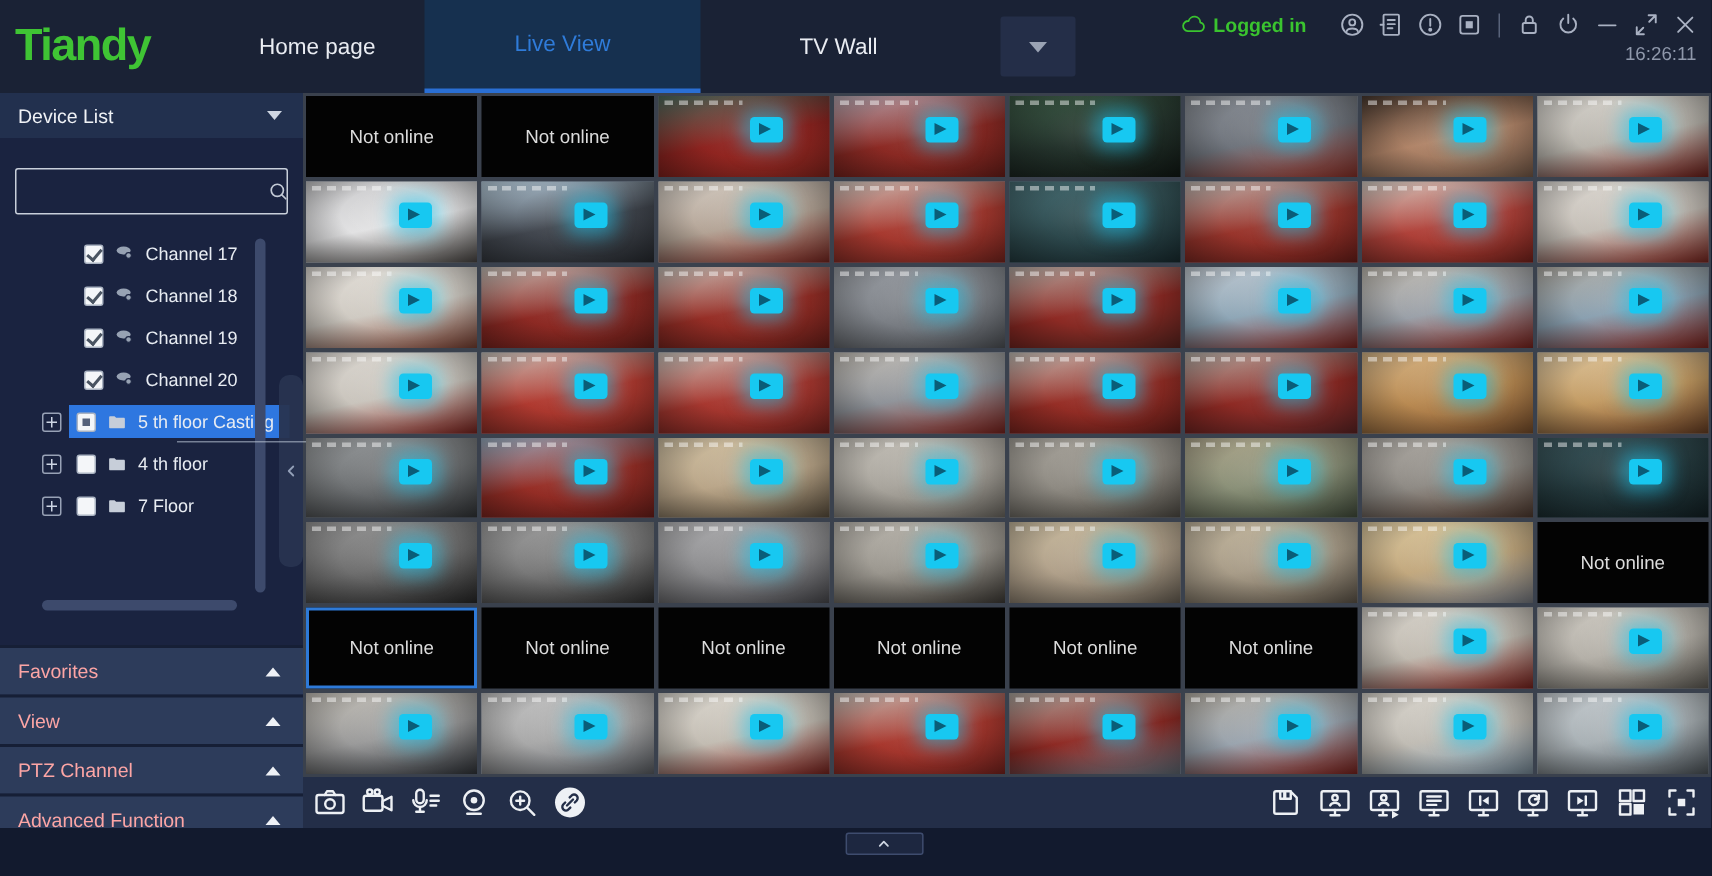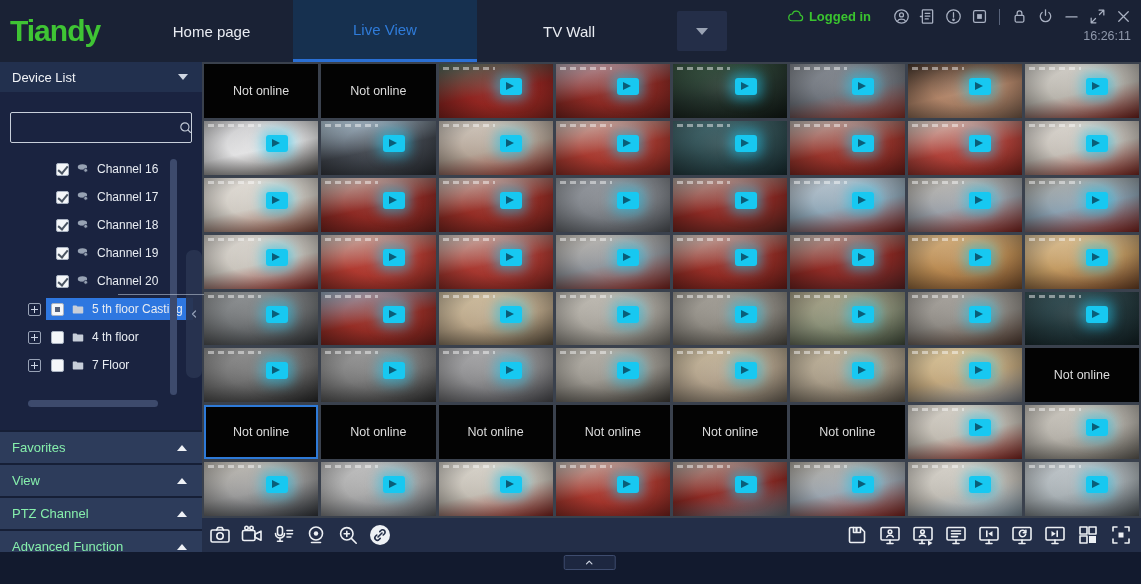--- a/index.html
+++ b/index.html
@@ -5,21 +5,21 @@
   * { margin:0; padding:0; box-sizing:border-box; }
   html,body { background:#0d1322; }
   body { font-family:"Liberation Sans", sans-serif; }
   #page { position:relative; width:1141px; height:584px; overflow:hidden; background:#121a2e; }
 
   
   #topbar { position:absolute; left:0; top:0; width:100%; height:62px; background:#1a2235; display:flex; align-items:stretch; }
   .logo { width:140px; display:flex; align-items:center; padding-left:10px; font-size:30px; font-weight:bold; letter-spacing:-1px; color:#3fc434; }
   .tab { display:flex; align-items:center; justify-content:center; font-size:15px; color:#e9ecf2; cursor:default; }
   .tab.t0 { width:143px; } .tab.t1 { width:184px; } .tab.t2 { width:184px; }
-  .tab.active { background:#16304f; color:#2f7bd9; border-bottom:3px solid #2a6fd4;margin-left:10px; }
+  .tab.active { background:#16304f; color:#2f7bd9; border-bottom:3px solid #2a6fd4; }
   .dd-btn { align-self:center; margin-left:16px; width:50px; height:40px; background:#242e48; border-radius:2px; display:flex; align-items:center; justify-content:center; }
   .tri-down { width:0; height:0; border-left:6px solid transparent; border-right:6px solid transparent; border-top:7px solid #9aa3b4; }
   .tri-up { width:0; height:0; border-left:5px solid transparent; border-right:5px solid transparent; border-bottom:6px solid #eef1f6; }
   #top-right { position:absolute; right:8px; top:7px; display:flex; flex-direction:column; align-items:flex-end; }
   #tr-row { display:flex; align-items:center; gap:7px;font-weight:bold; }
   #login-status { display:flex; align-items:center; gap:4px; color:#3ac42f; font-size:13px; margin-right:14px; }
   #login-status .ic { width:18px; height:18px; color:#3ac42f; }
   .tb-ic { width:19px; height:19px; color:#a9b1c2; display:inline-flex; }
   .tb-sep { width:1px; height:16px; background:#58637a; margin:0 3px; }
   #clock { margin-top:3px; font-size:12.5px; color:#8f98ab; padding-right:2px; }
@@ -49,21 +49,21 @@
   .plus::before { content:""; position:absolute; left:2px; right:2px; top:5px; height:1px; background:#cdd5e4; }
   .plus::after { content:""; position:absolute; top:2px; bottom:2px; left:5px; width:1px; background:#cdd5e4; }
   .tree-ic { width:16px; height:14px; flex:none; }
   .tree-ic.cam { color:#97a2b3; }
   .tree-ic.fold { color:#c7ced9; }
   #vscroll { position:absolute; left:170px; top:4px; width:7px; height:236px; background:#3d4a6c; border-radius:4px; }
   #hscroll { position:absolute; left:28px; bottom:2px; width:130px; height:7px; background:#3d4a6c; border-radius:4px; }
   #drag-line { position:absolute; left:118px; top:294px; width:86px; height:1px; background:rgba(195,205,220,.55); z-index:6; }
 
   #accordion { position:absolute; left:0; top:368px; width:100%; }
-  .acc { height:33px; background:#2d3c5b; border-top:2px solid #161f36; display:flex; align-items:center; justify-content:space-between; padding:0 15px 0 12px; color:#86efac; font-size:13px; }
+  .acc { height:33px; background:#2d3c5b; border-top:2px solid #161f36; display:flex; align-items:center; justify-content:space-between; padding:0 15px 0 12px; color:#fca5a5; font-size:13px; }
 
   #collapse-handle { position:absolute; left:186px; top:250px; width:16px; height:128px; background:rgba(40,52,80,.95); border-radius:7px; z-index:5; display:flex; align-items:center; justify-content:center; color:#93a0b8; }
   #collapse-handle .ic { width:12px; height:12px; }
 
   
   #grid { position:absolute; left:202px; top:62px; width:939px; height:456px; display:grid; grid-template-columns:repeat(8,1fr); grid-template-rows:repeat(8,1fr); gap:3px; background:#3a414d; padding:2px; }
   .cell { position:relative; overflow:hidden; }
   .cell.off { background:#030303; display:flex; align-items:center; justify-content:center; }
   .off-label { color:#dcdcdc; font-size:12.5px; }
   .cell.sel { outline:2px solid #2e7ad8; outline-offset:-2px; }
@@ -179,31 +179,20 @@
         <span class="ic">
             <svg viewBox="0 0 24 24" fill="none" stroke="currentColor" stroke-width="1.8" stroke-linecap="round">
               <circle cx="11" cy="11" r="6.5"></circle>
               <path d="M15.8 15.8l4.2 4.2"></path>
             </svg>
           </span>
       </span>
     </div>
     <div id="tree">
       <div id="tree-rows">
-          <div class="trow ch">
-       <span class="cb checked"></span>
-       <span class="ic tree-ic cam">
-              <svg viewBox="0 0 24 24">
-                <ellipse cx="11" cy="8.5" rx="8" ry="4.5" fill="currentColor"></ellipse>
-                <path d="M4.6 10.5a7 4.2 0 0 0 12.8 0z" fill="currentColor" opacity=".65"></path>
-                <circle cx="16.6" cy="14.2" r="3.2" fill="currentColor" stroke="#1a2340" stroke-width="1.2"></circle>
-              </svg>
-            </span>
-       <span>Channel 16</span>
-     </div>
           <div class="trow ch">
        <span class="cb checked"></span>
        <span class="ic tree-ic cam">
               <svg viewBox="0 0 24 24">
                 <ellipse cx="11" cy="8.5" rx="8" ry="4.5" fill="currentColor"></ellipse>
                 <path d="M4.6 10.5a7 4.2 0 0 0 12.8 0z" fill="currentColor" opacity=".65"></path>
                 <circle cx="16.6" cy="14.2" r="3.2" fill="currentColor" stroke="#1a2340" stroke-width="1.2"></circle>
               </svg>
             </span>
        <span>Channel 17</span>

